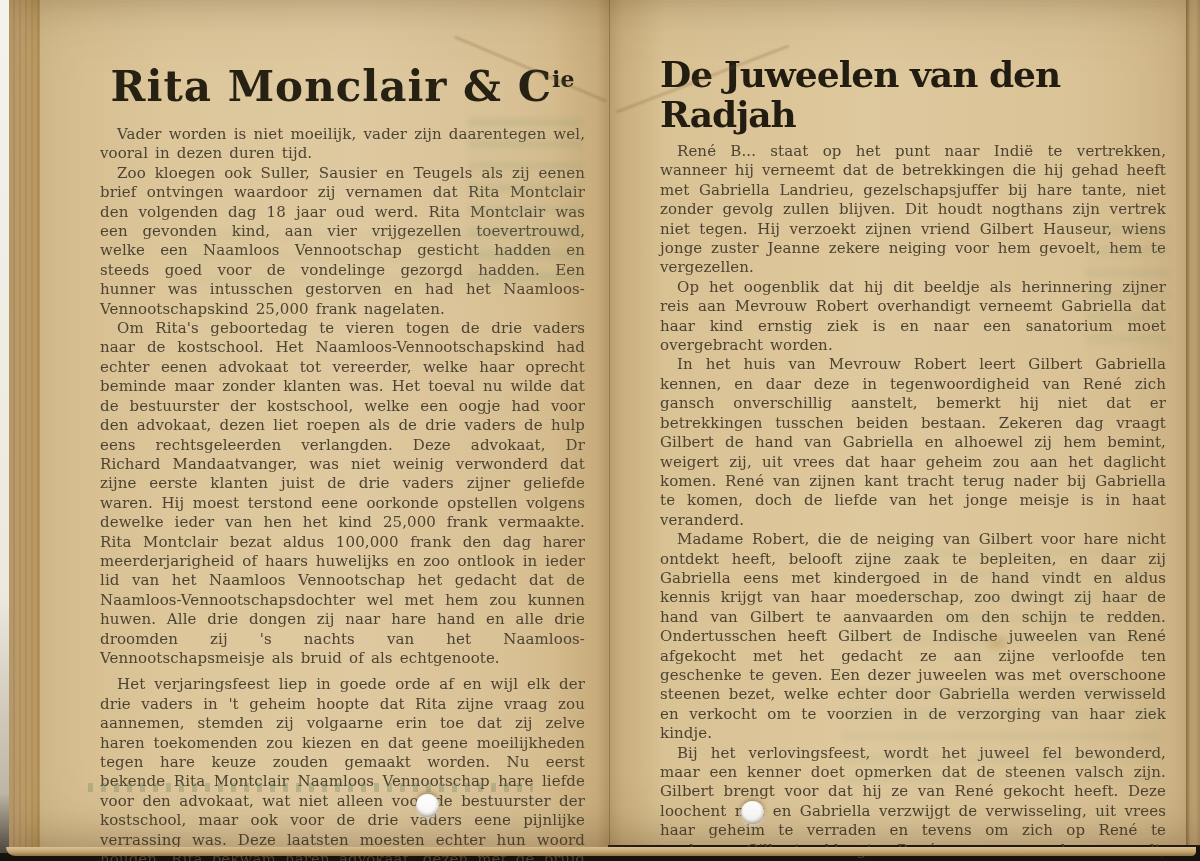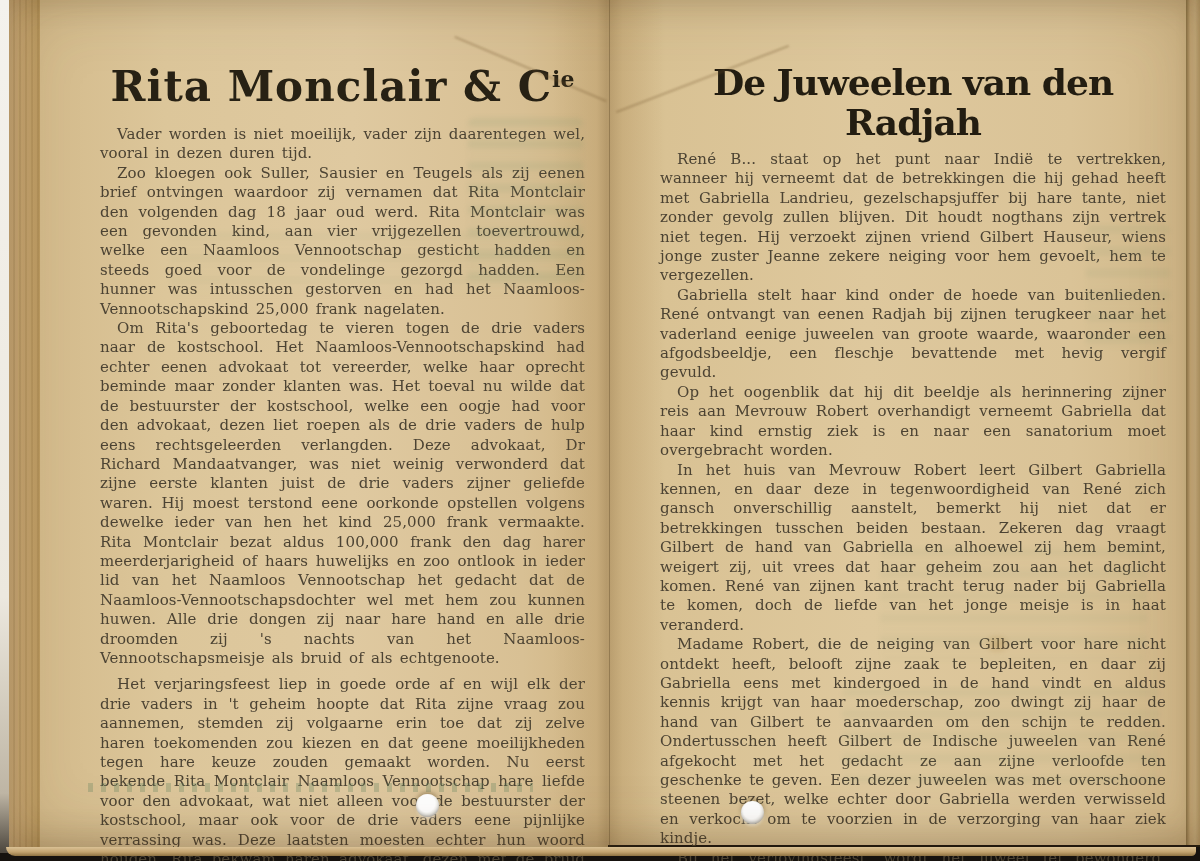--- a/index.html
+++ b/index.html
@@ -38,21 +38,21 @@
     background:rgba(72,52,26,.32);}
 
   .vignette{position:absolute;left:9px;top:0;width:1191px;height:847px;pointer-events:none;
     box-shadow:inset 0 0 70px rgba(84,58,22,.22), inset 0 -14px 26px rgba(84,58,22,.16),
                inset 0 10px 22px rgba(84,58,22,.10);}
 
   
   .title-left{margin:0 0 14px 0;text-align:center;font-size:42px;line-height:48px;
     font-weight:bold;color:#272114;letter-spacing:1px;}
   .title-left .sup{font-size:22px;vertical-align:14px;letter-spacing:0;}
-  .title-right{margin:12px 0 8px 0;text-align:center;font-size:36px;line-height:40px;
+  .title-right{margin:4px 0 8px 0;text-align:left;font-size:36px;line-height:40px;
     font-weight:bold;color:#231d11;letter-spacing:-1px;}
   .body p{margin:0;font-size:15px;line-height:19.4px;color:#4c4333;text-align:justify;
     text-indent:17px;word-spacing:2.2px;letter-spacing:.1px;}
   .body p.gap{margin-top:7px;}
 
   
   .hole{position:absolute;width:23px;height:23px;border-radius:50%;
     background:radial-gradient(circle at 45% 40%, #ffffff 45%, #f0efeb 62%, #b7b1a4 100%);
     box-shadow:0 -2px 4px rgba(100,78,40,.45), 0 2px 3px rgba(255,252,240,.55),
                inset 0 -2px 3px rgba(0,0,0,.18);}
@@ -96,21 +96,20 @@
       <p>Om Rita's geboortedag te vieren togen de drie vaders naar de kostschool. Het Naamloos-Vennootschapskind had echter eenen advokaat tot vereerder, welke haar oprecht beminde maar zonder klanten was. Het toeval nu wilde dat de bestuurster der kostschool, welke een oogje had voor den advokaat, dezen liet roepen als de drie vaders de hulp eens rechtsgeleerden verlangden. Deze advokaat, Dr Richard Mandaatvanger, was niet weinig verwonderd dat zijne eerste klanten juist de drie vaders zijner geliefde waren. Hij moest terstond eene oorkonde opstellen volgens dewelke ieder van hen het kind 25,000 frank vermaakte. Rita Montclair bezat aldus 100,000 frank den dag harer meerderjarigheid of haars huwelijks en zoo ontlook in ieder lid van het Naamloos Vennootschap het gedacht dat de Naamloos-Vennootschapsdochter wel met hem zou kunnen huwen. Alle drie dongen zij naar hare hand en alle drie droomden zij 's nachts van het Naamloos-Vennootschapsmeisje als bruid of als echtgenoote.</p>
       <p class="gap">Het verjaringsfeest liep in goede orde af en wijl elk der drie vaders in 't geheim hoopte dat Rita zijne vraag zou aannemen, stemden zij volgaarne erin toe dat zij zelve haren toekomenden zou kiezen en dat geene moeilijkheden tegen hare keuze zouden gemaakt worden. Nu eerst bekende Rita Montclair Naamloos Vennootschap hare liefde voor den advokaat, wat niet alleen voor de bestuurster der kostschool, maar ook voor de drie vaders eene pijnlijke verrassing was. Deze laatsten moesten echter hun woord houden. Rita bekwam haren advokaat, dezen met de bruid ook de 100,000 frank en het Naamloos Vennootschap werd ontbonden.</p>
     </div>
 
   </div>
 
   <div class="page page-right">
     <h1 class="title-right">De Juweelen van den Radjah</h1>
     <div class="body">
       <p>René B... staat op het punt naar Indië te vertrekken, wanneer hij verneemt dat de betrekkingen die hij gehad heeft met Gabriella Landrieu, gezelschapsjuffer bij hare tante, niet zonder gevolg zullen blijven. Dit houdt nogthans zijn vertrek niet tegen. Hij verzoekt zijnen vriend Gilbert Hauseur, wiens jonge zuster Jeanne zekere neiging voor hem gevoelt, hem te vergezellen.</p>
-      <p>Gabriella stelt haar kind onder de hoede van buitenlieden. René ontvangt van eenen Radjah bij zijnen terugkeer naar het vaderland eenige juweelen van groote waarde, waaronder een afgodsbeeldje, een fleschje bevattende met hevig vergif gevuld.</p>
       <p>Op het oogenblik dat hij dit beeldje als herinnering zijner reis aan Mevrouw Robert overhandigt verneemt Gabriella dat haar kind ernstig ziek is en naar een sanatorium moet overgebracht worden.</p>
       <p>In het huis van Mevrouw Robert leert Gilbert Gabriella kennen, en daar deze in tegenwoordigheid van René zich gansch onverschillig aanstelt, bemerkt hij niet dat er betrekkingen tusschen beiden bestaan. Zekeren dag vraagt Gilbert de hand van Gabriella en alhoewel zij hem bemint, weigert zij, uit vrees dat haar geheim zou aan het daglicht komen. René van zijnen kant tracht terug nader bij Gabriella te komen, doch de liefde van het jonge meisje is in haat veranderd.</p>
       <p>Madame Robert, die de neiging van Gilbert voor hare nicht ontdekt heeft, belooft zijne zaak te bepleiten, en daar zij Gabriella eens met kindergoed in de hand vindt en aldus kennis krijgt van haar moederschap, zoo dwingt zij haar de hand van Gilbert te aanvaarden om den schijn te redden. Ondertusschen heeft Gilbert de Indische juweelen van René afgekocht met het gedacht ze aan zijne verloofde ten geschenke te geven. Een dezer juweelen was met overschoone steenen bezet, welke echter door Gabriella werden verwisseld en verkocht om te voorzien in de verzorging van haar ziek kindje.</p>
       <p>Bij het verlovingsfeest, wordt het juweel fel bewonderd, maar een kenner doet opmerken dat de steenen valsch zijn. Gilbert brengt voor dat hij ze van René gekocht heeft. Deze loochent niet en Gabriella verzwijgt de verwisseling, uit vrees haar geheim te verraden en tevens om zich op René te wreken. Gilbert klaagt René aan en deze wordt, niettegenstaande zijn verweer, aangehouden.</p>
     </div>
   </div>
 
   <div class="edge-right"></div>
   <div class="edge-bottom"></div>
   <div class="gutter"></div>

